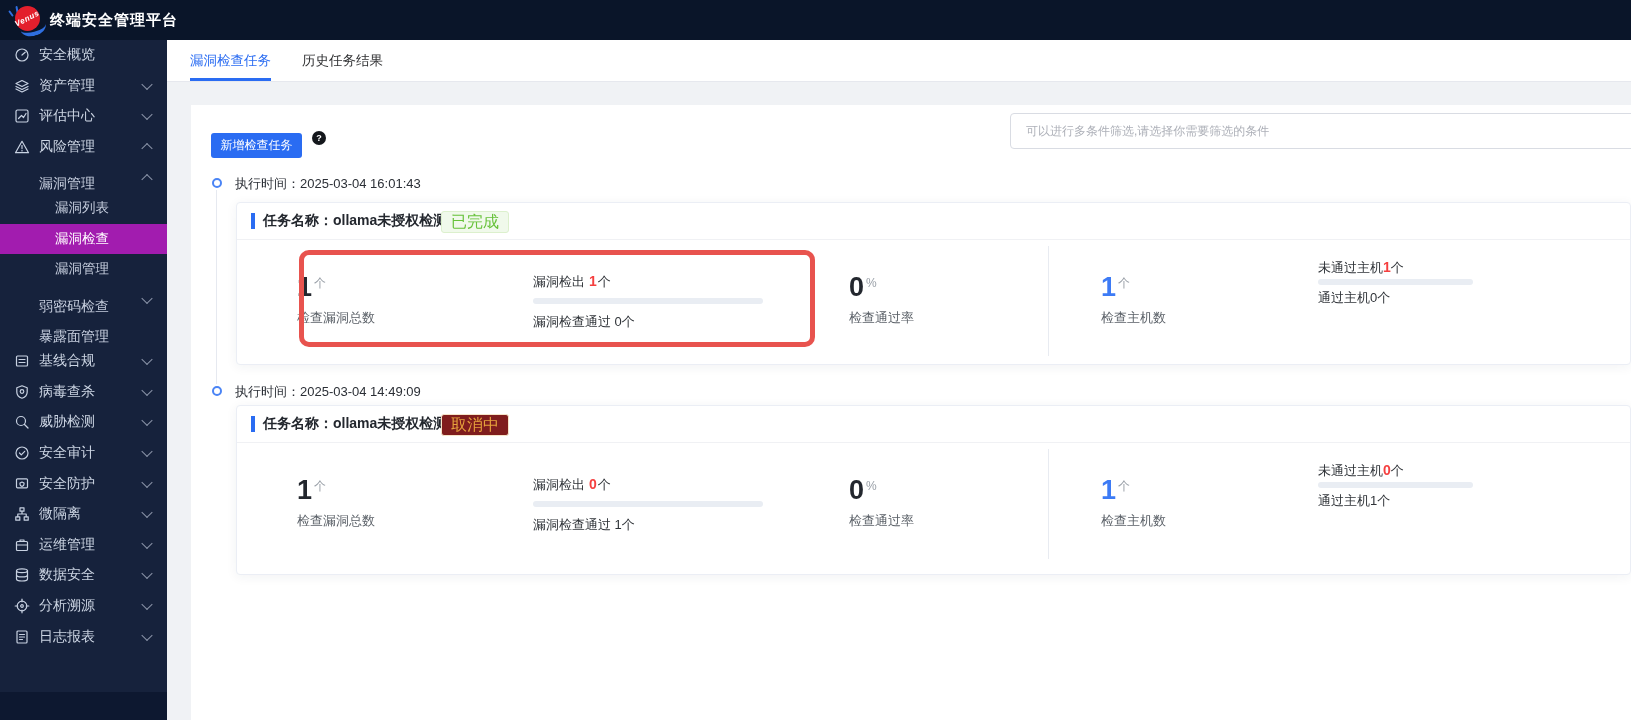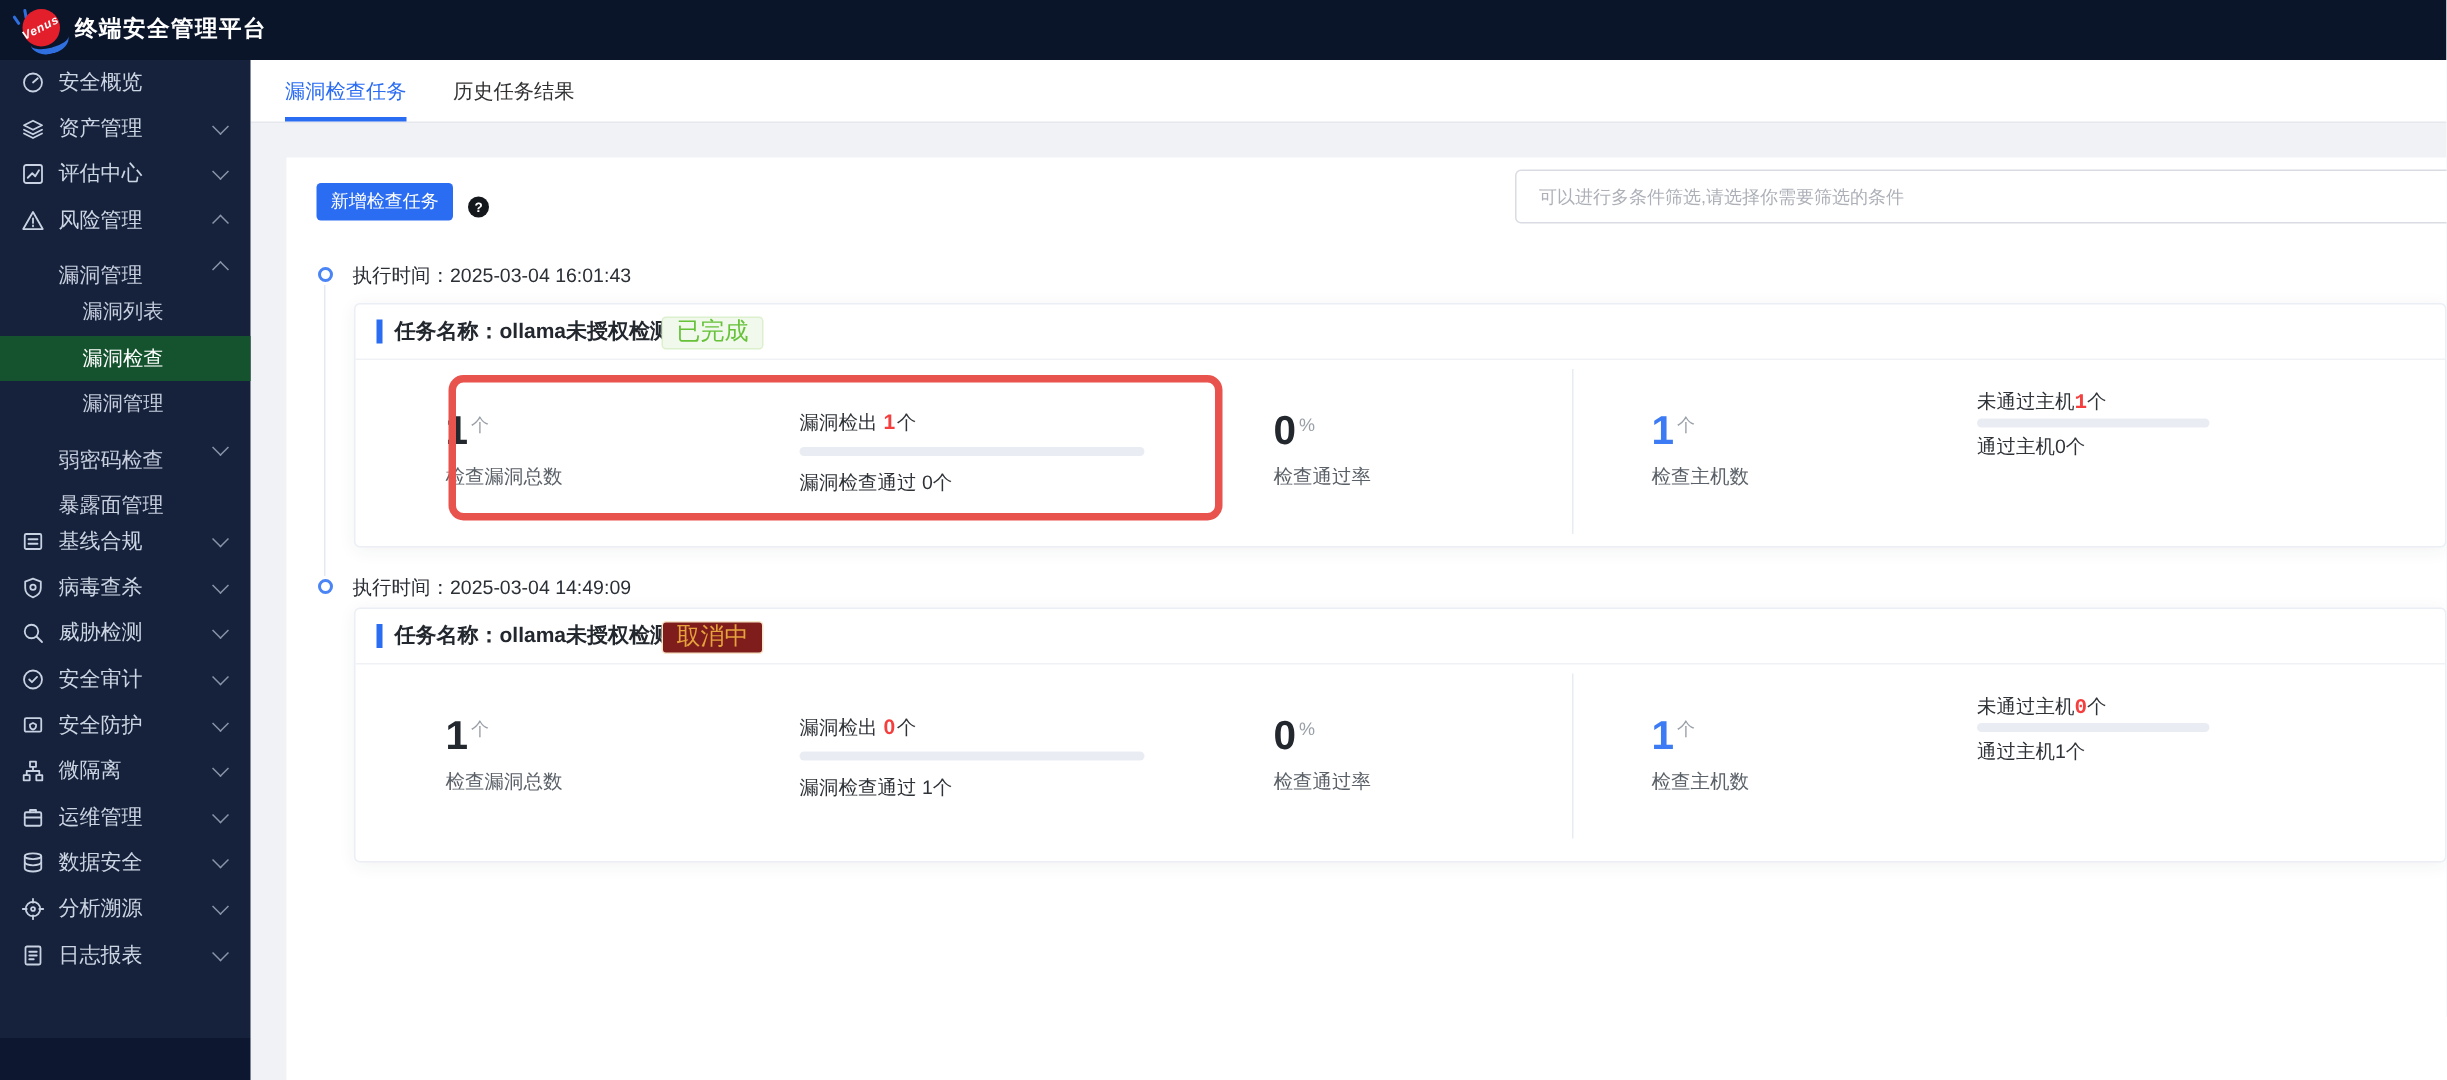--- a/index.html
+++ b/index.html
@@ -19,38 +19,38 @@
   #app-title{position:absolute;left:50px;top:0;height:40px;line-height:40px;color:#fff;
              font-size:15px;font-weight:700;letter-spacing:1px;}
   
   #sidebar{position:absolute;left:0;top:40px;width:167px;height:652px;background:#16223c;z-index:20;}
   #sidebar-footer{position:absolute;left:0;top:692px;width:167px;height:28px;background:#0d1830;z-index:20;}
   .srow{position:relative;height:30.6px;display:flex;align-items:center;color:#ccd5e3;font-size:14px;cursor:pointer;}
   .srow .sicon{position:absolute;left:14px;top:50%;transform:translateY(-50%);width:16px;height:16px;display:block;}
   .srow .slabel{position:absolute;left:39px;white-space:nowrap;}
   .srow.sub .slabel{left:39px;color:#c6cede;margin-top:13px;}
   .srow.subsub .slabel{left:55px;font-size:13.5px;color:#c6cede;}
-  .srow.active{background:#14532d;}
+  .srow.active{background:#a21caf;}
   .srow.active .slabel{color:#ffffff;}
   .chev{position:absolute;right:16px;top:50%;width:7px;height:7px;
         border-right:1.4px solid #8a94a8;border-bottom:1.4px solid #8a94a8;}
   .chev.down{transform:translateY(-70%) rotate(45deg);}
   .chev.up{transform:translateY(-30%) rotate(-135deg);}
   .srow svg{stroke:#c8d2e2;fill:none;stroke-width:1.2;stroke-linecap:round;stroke-linejoin:round;}
   
   #tabbar{position:absolute;left:167px;top:40px;width:1464px;height:41px;background:#fff;
           border-bottom:1px solid #e6e8ee;z-index:10;}
   .tab{position:absolute;top:0;height:41px;line-height:41px;font-size:13.5px;color:#303133;cursor:pointer;}
   #tab-active{left:23px;color:#2a6cf2;}
   #tab-active:after{content:"";position:absolute;left:0;right:0;bottom:0;height:3px;background:#2a6cf2;}
   #tab-history{left:135px;}
   
   #content-bg{position:absolute;left:167px;top:81px;width:1464px;height:639px;background:#f0f2f5;}
   #panel{position:absolute;left:191px;top:105px;width:1440px;height:615px;background:#ffffff;}
-  #add-task-btn{position:absolute;left:211px;top:122px;width:91px;height:25px;background:#2a6cf2;border:none;
+  #add-task-btn{position:absolute;left:211px;top:133px;width:91px;height:25px;background:#2a6cf2;border:none;
                 border-radius:3px;color:#fff;font-size:12px;line-height:25px;text-align:center;cursor:pointer;
                 font-family:inherit;padding:0;}
   #help-icon{position:absolute;left:312px;top:131px;width:14px;height:14px;border-radius:50%;background:#14171c;
              color:#fff;font-size:9px;font-weight:700;text-align:center;line-height:14px;cursor:pointer;}
   #filter-input{position:absolute;left:1010px;top:113px;width:640px;height:36px;box-sizing:border-box;
                 border:1px solid #d9dce3;border-radius:4px;padding:0 15px;font-size:12px;color:#606266;
                 font-family:inherit;outline:none;}
   #filter-input::placeholder{color:#adb0b8;}
   
   .tdot{position:absolute;width:10px;height:10px;box-sizing:border-box;border:2px solid #4a84f5;
@@ -69,21 +69,21 @@
   .card-sep{position:absolute;left:0;right:0;top:36px;height:1px;background:#f0f1f4;}
   .stat-box{position:absolute;top:0;height:100%;text-align:left;}
   .num-row{position:absolute;top:62px;left:0;right:0;height:36px;line-height:36px;}
   .bignum{font-size:27px;font-weight:700;color:#23272e;}
   .bignum.blue{color:#3d7bf5;}
   .unit{font-size:12px;color:#9aa0a8;margin-left:2px;vertical-align:9px;}
   .lbl-row{position:absolute;top:106px;left:0;right:0;height:18px;line-height:18px;font-size:13px;color:#5b6168;}
   .grp{position:absolute;top:0;height:100%;font-size:13px;color:#2f3338;}
   .g-line{position:absolute;left:0;white-space:nowrap;}
   .grp-mid .g-l1{top:70px;} .grp-mid .pbar{top:95px;} .grp-mid .g-l2{top:110px;}
-  .grp-right .g-l1{top:56px;font-family:Liberation Mono, monospace;} .grp-right .pbar{top:76px;} .grp-right .g-l2{top:86px;}
+  .grp-right .g-l1{top:56px;} .grp-right .pbar{top:76px;} .grp-right .g-l2{top:86px;}
   .pbar{position:absolute;left:0;right:0;height:6px;border-radius:3px;background:#e9edf3;}
   .v-red{color:#f53f3f;font-weight:600;font-size:14px;}
   .v-red.sp{margin-left:4px;margin-right:1px;}
   .vdiv{position:absolute;left:811px;top:43px;width:1px;height:110px;background:#e8ebf1;}
   
   #annotation-box{position:absolute;left:299px;top:250px;width:516px;height:97px;box-sizing:border-box;
                   border:5px solid #e8534e;border-radius:10px;z-index:15;}
 </style>
 </head>
 <body>

